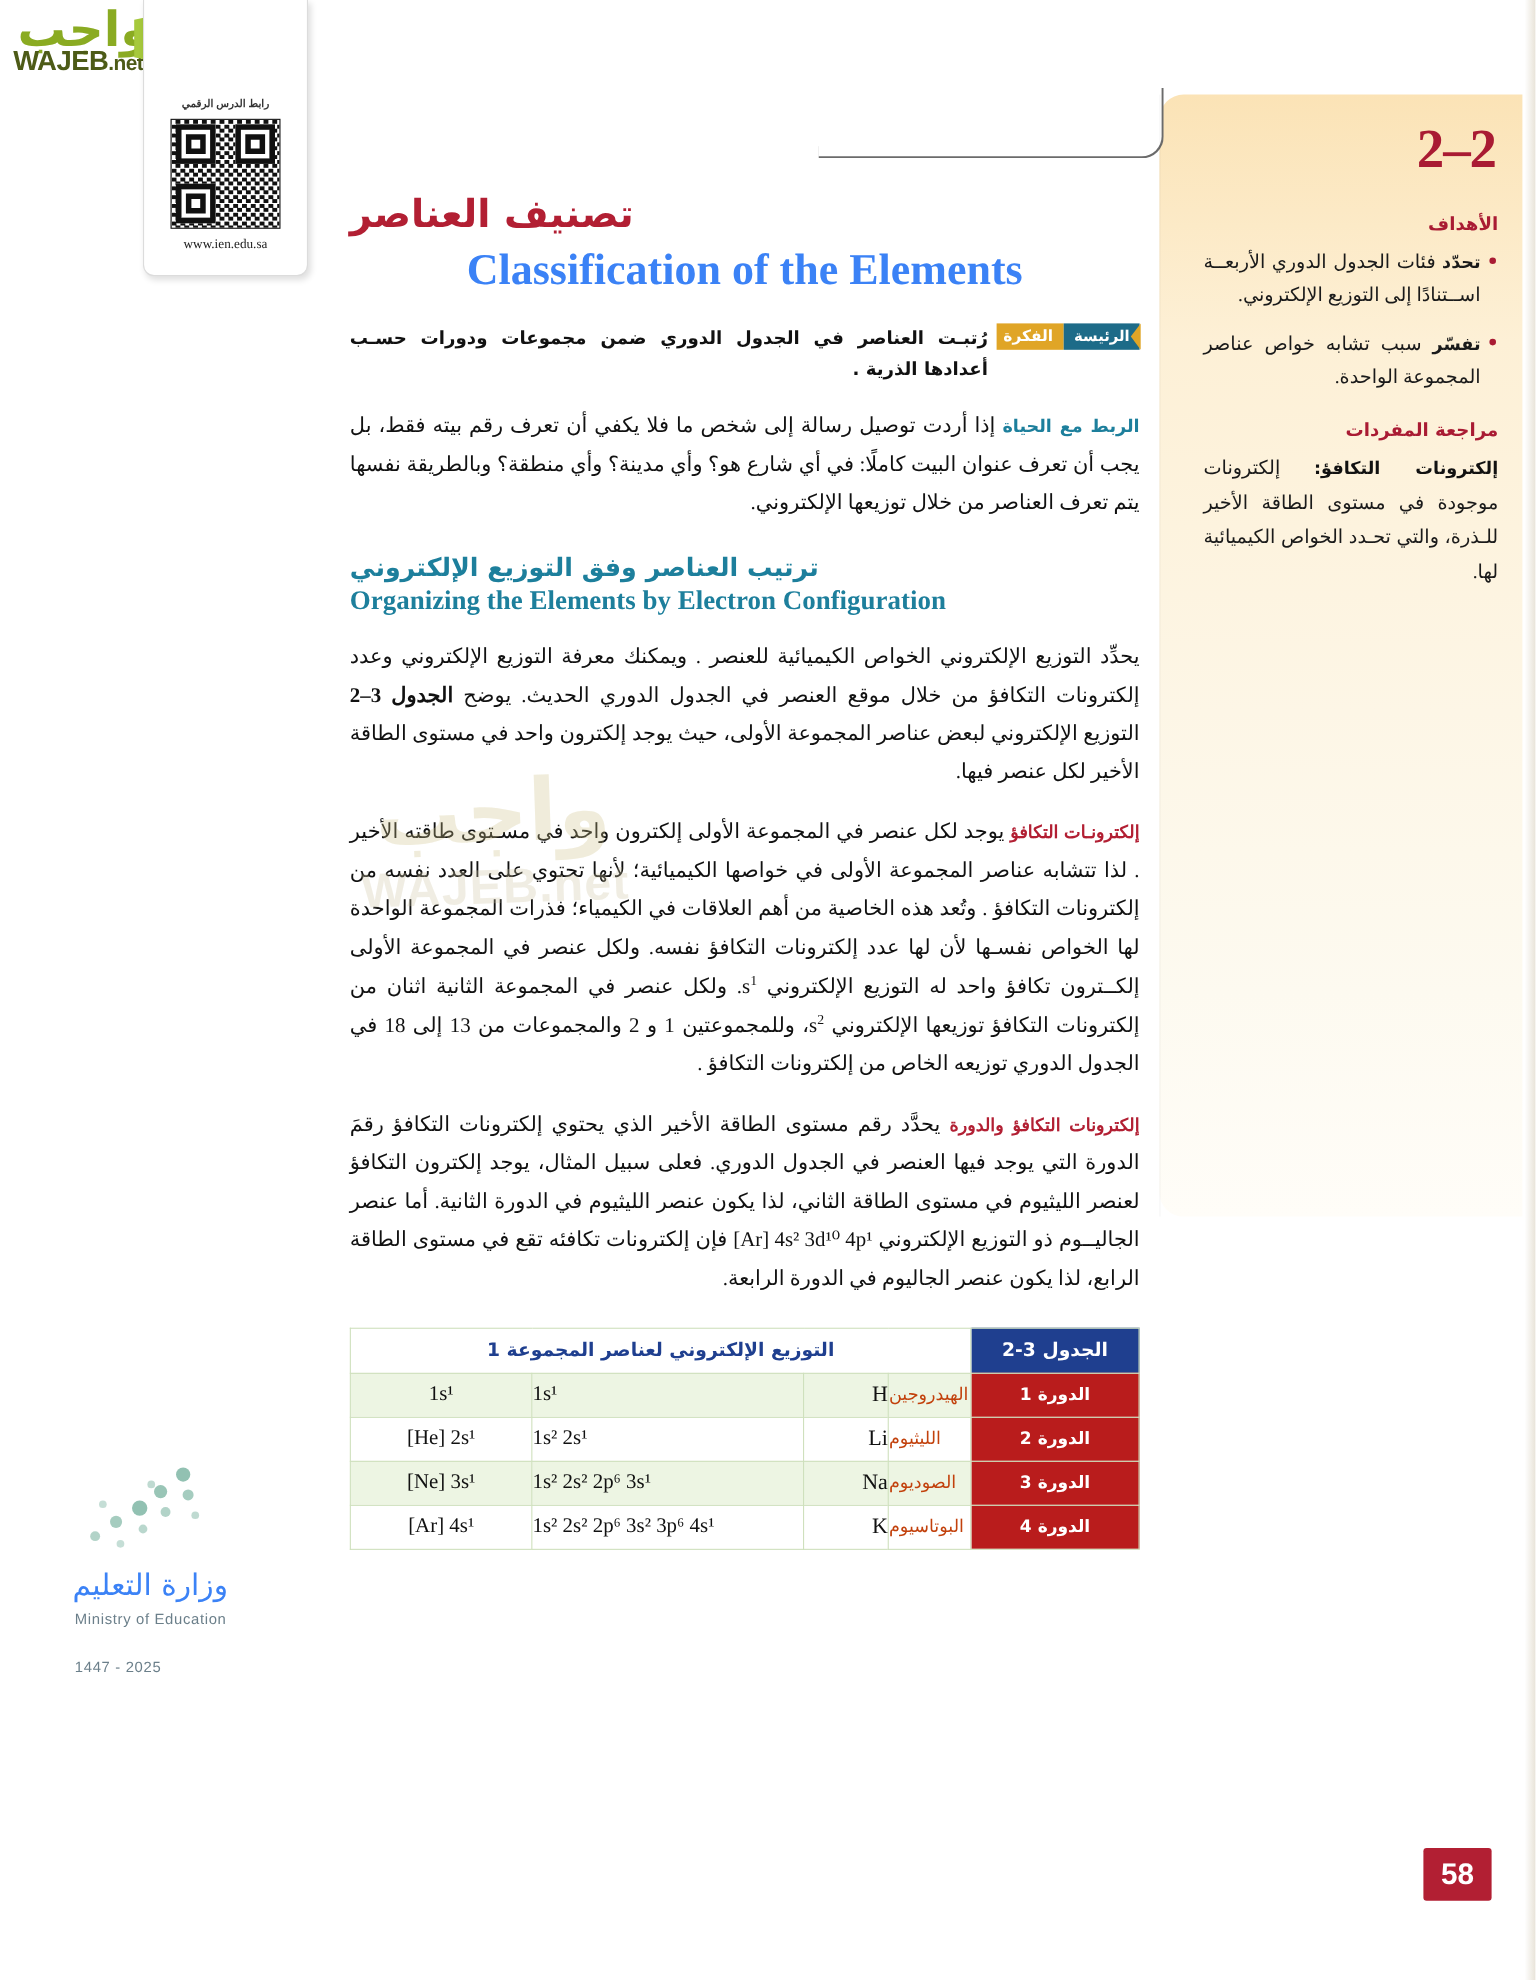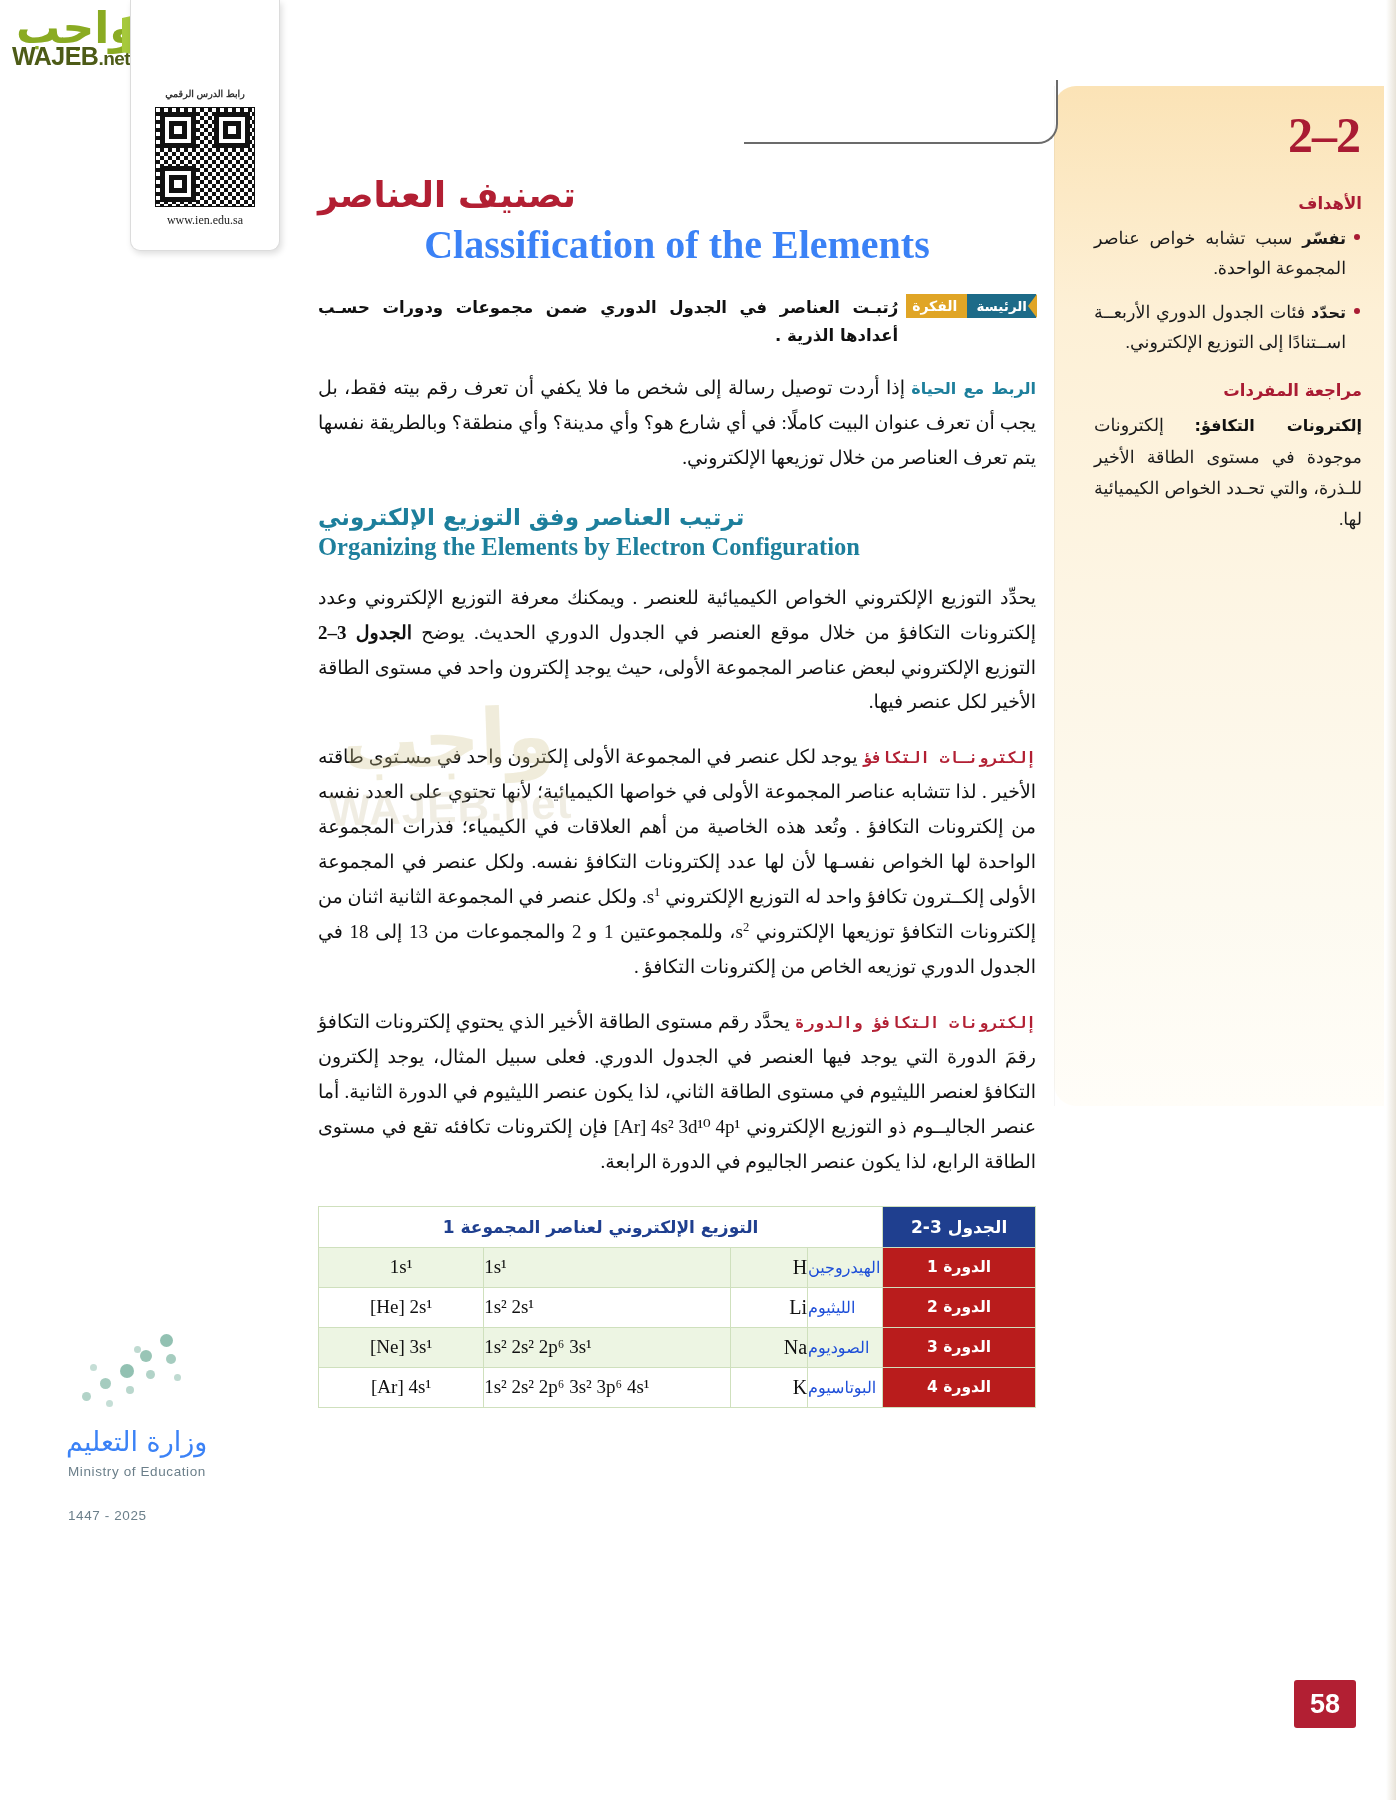--- a/index.html
+++ b/index.html
@@ -149,21 +149,21 @@
   }
   .mi-text{
     flex:1 1 auto;font-family:"DejaVu Sans","Liberation Sans",sans-serif;
     font-size:16.5px;font-weight:bold;line-height:1.72;color:#111;text-align:justify;
   }
 
   p.body{
     font-family:"Liberation Serif","DejaVu Serif",serif;
     font-size:19px;line-height:1.84;color:#111;text-align:justify;margin:20px 0 0 0;
   }
-  .lead-red{color:#b21f33;font-family:Liberation Mono, monospace;font-size:16px;font-weight:bold;}
+  .lead-red{color:#b21f33;font-family:Liberation Sans, sans-serif;font-size:16px;font-weight:bold;}
   .lead-teal{color:#1d7f9c;font-family:"DejaVu Sans","Liberation Sans",sans-serif;font-size:16px;font-weight:bold;}
   .bold-ar{font-weight:bold;}
   sup{font-size:.66em;vertical-align:super;}
 
   h2.sec-ar{
     margin:28px 0 0 0;font-family:"DejaVu Sans","Liberation Sans",sans-serif;
     font-size:23px;font-weight:bold;color:#1d7f9c;text-align:left;
   }
   h2.sec-en{
     margin:3px 0 0 0;font-family:"Liberation Serif","DejaVu Serif",serif;
@@ -181,21 +181,21 @@
   .t-head-title{
     background:#fff;color:#1f3f8f;font-family:"DejaVu Sans","Liberation Sans",sans-serif;
     font-size:17px;font-weight:bold;text-align:center;height:40px;border:1px solid #cfe0bd;
   }
   .t-period{
     background:#6ba03c;color:#fff;font-family:"DejaVu Sans","Liberation Sans",sans-serif;
     font-size:15.5px;font-weight:bold;text-align:center;width:148px;height:39px;
     border:1px solid #fff;
   }
   .t-name{
-    font-family:"Liberation Serif","DejaVu Serif",serif;font-size:16px;color:#1d4ed8;
+    font-family:"Liberation Serif","DejaVu Serif",serif;font-size:16px;color:#c2410c;
     text-align:left;padding-left:10px;width:60px;white-space:nowrap;
   }
   .t-sym{
     font-family:"Liberation Serif","DejaVu Serif",serif;font-size:20px;color:#111;
     text-align:right;padding-right:14px;width:74px;direction:ltr;
   }
   .t-full{
     font-family:"Liberation Serif","DejaVu Serif",serif;font-size:19px;color:#111;
     text-align:left;padding-left:14px;direction:ltr;width:240px;
   }
@@ -275,27 +275,27 @@
   </div>
 
   <aside class="sidebar">
     <div class="notch"></div>
     <div class="sect-num">2–2</div>
 
     <div class="sb-inner">
       <h3 class="sb-h">الأهداف</h3>
 
       <div class="obj">
+        <b>تحدّد</b>
+        <span> فئات الجدول الدوري الأربعــة اســتنادًا إلى التوزيع الإلكتروني.</span>
+      </div>
+
+      <div class="obj">
         <b>تفسّر</b>
         <span> سبب تشابه خواص عناصر المجموعة الواحدة.</span>
-      </div>
-
-      <div class="obj">
-        <b>تحدّد</b>
-        <span> فئات الجدول الدوري الأربعــة اســتنادًا إلى التوزيع الإلكتروني.</span>
       </div>
 
       <h3 class="sb-h mt">مراجعة المفردات</h3>
       <div class="vocab">
         <b>إلكترونات التكافؤ:</b>
         <span>إلكترونات موجودة في مستوى الطاقة الأخير للـذرة، والتي تحـدد الخواص الكيميائية لها.</span>
       </div>
     </div>
   </aside>
 

